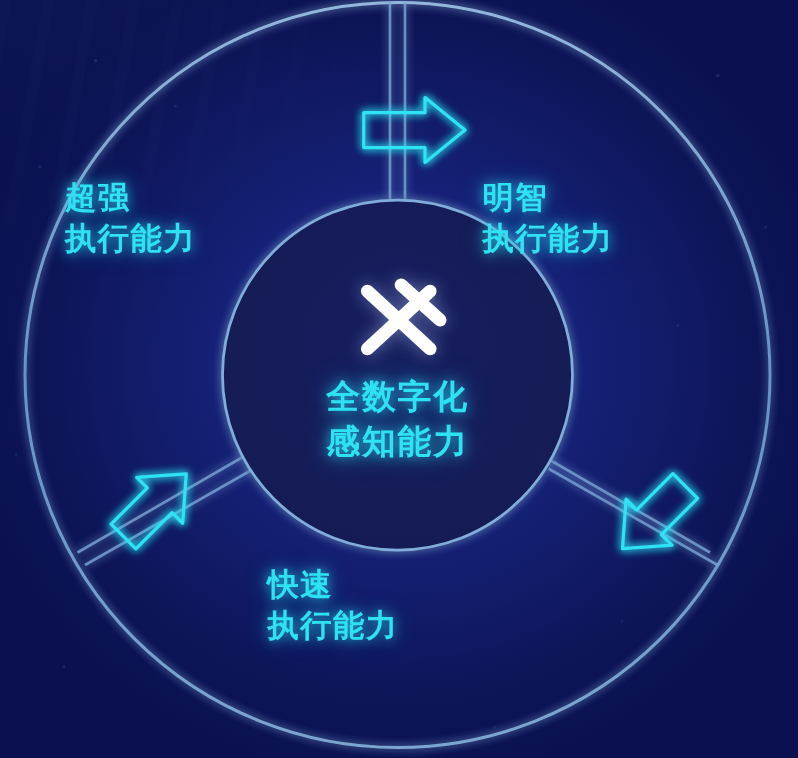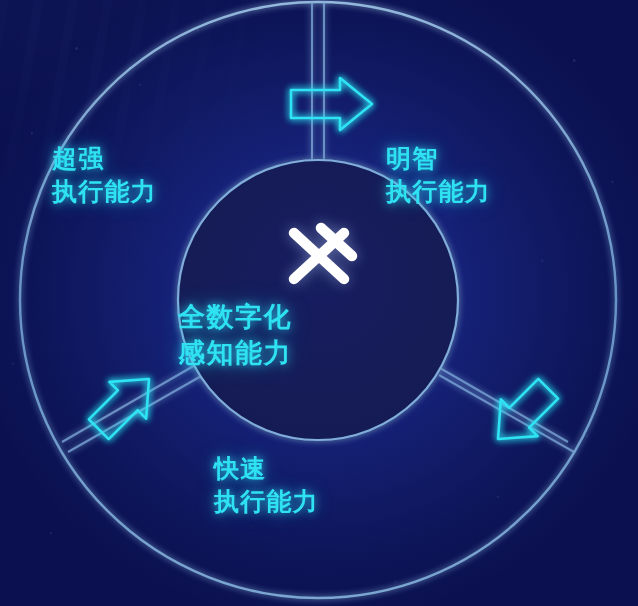--- a/index.html
+++ b/index.html
@@ -76,21 +76,21 @@
   }
   #label-left  { left: 52px;  top: 142px; width: 210px; }
   #label-right { right: 42px; top: 142px; width: 210px; }
   #label-bottom{ left: 214px; top: 452px; width: 210px; }
 
   #center-text {
     position: absolute;
     left: 178px;
     top: 300px;
     width: 280px;
-    text-align: left;
+    text-align: center;
     color: #2ee2f2;
     font-size: 27px;
     font-weight: 700;
     line-height: 1.32;
     letter-spacing: 1.5px;
     text-shadow: 0 0 10px rgba(45,225,245,0.80), 0 0 24px rgba(40,190,245,0.45);
     white-space: nowrap;
     pointer-events: none;
   }
   #logo {

